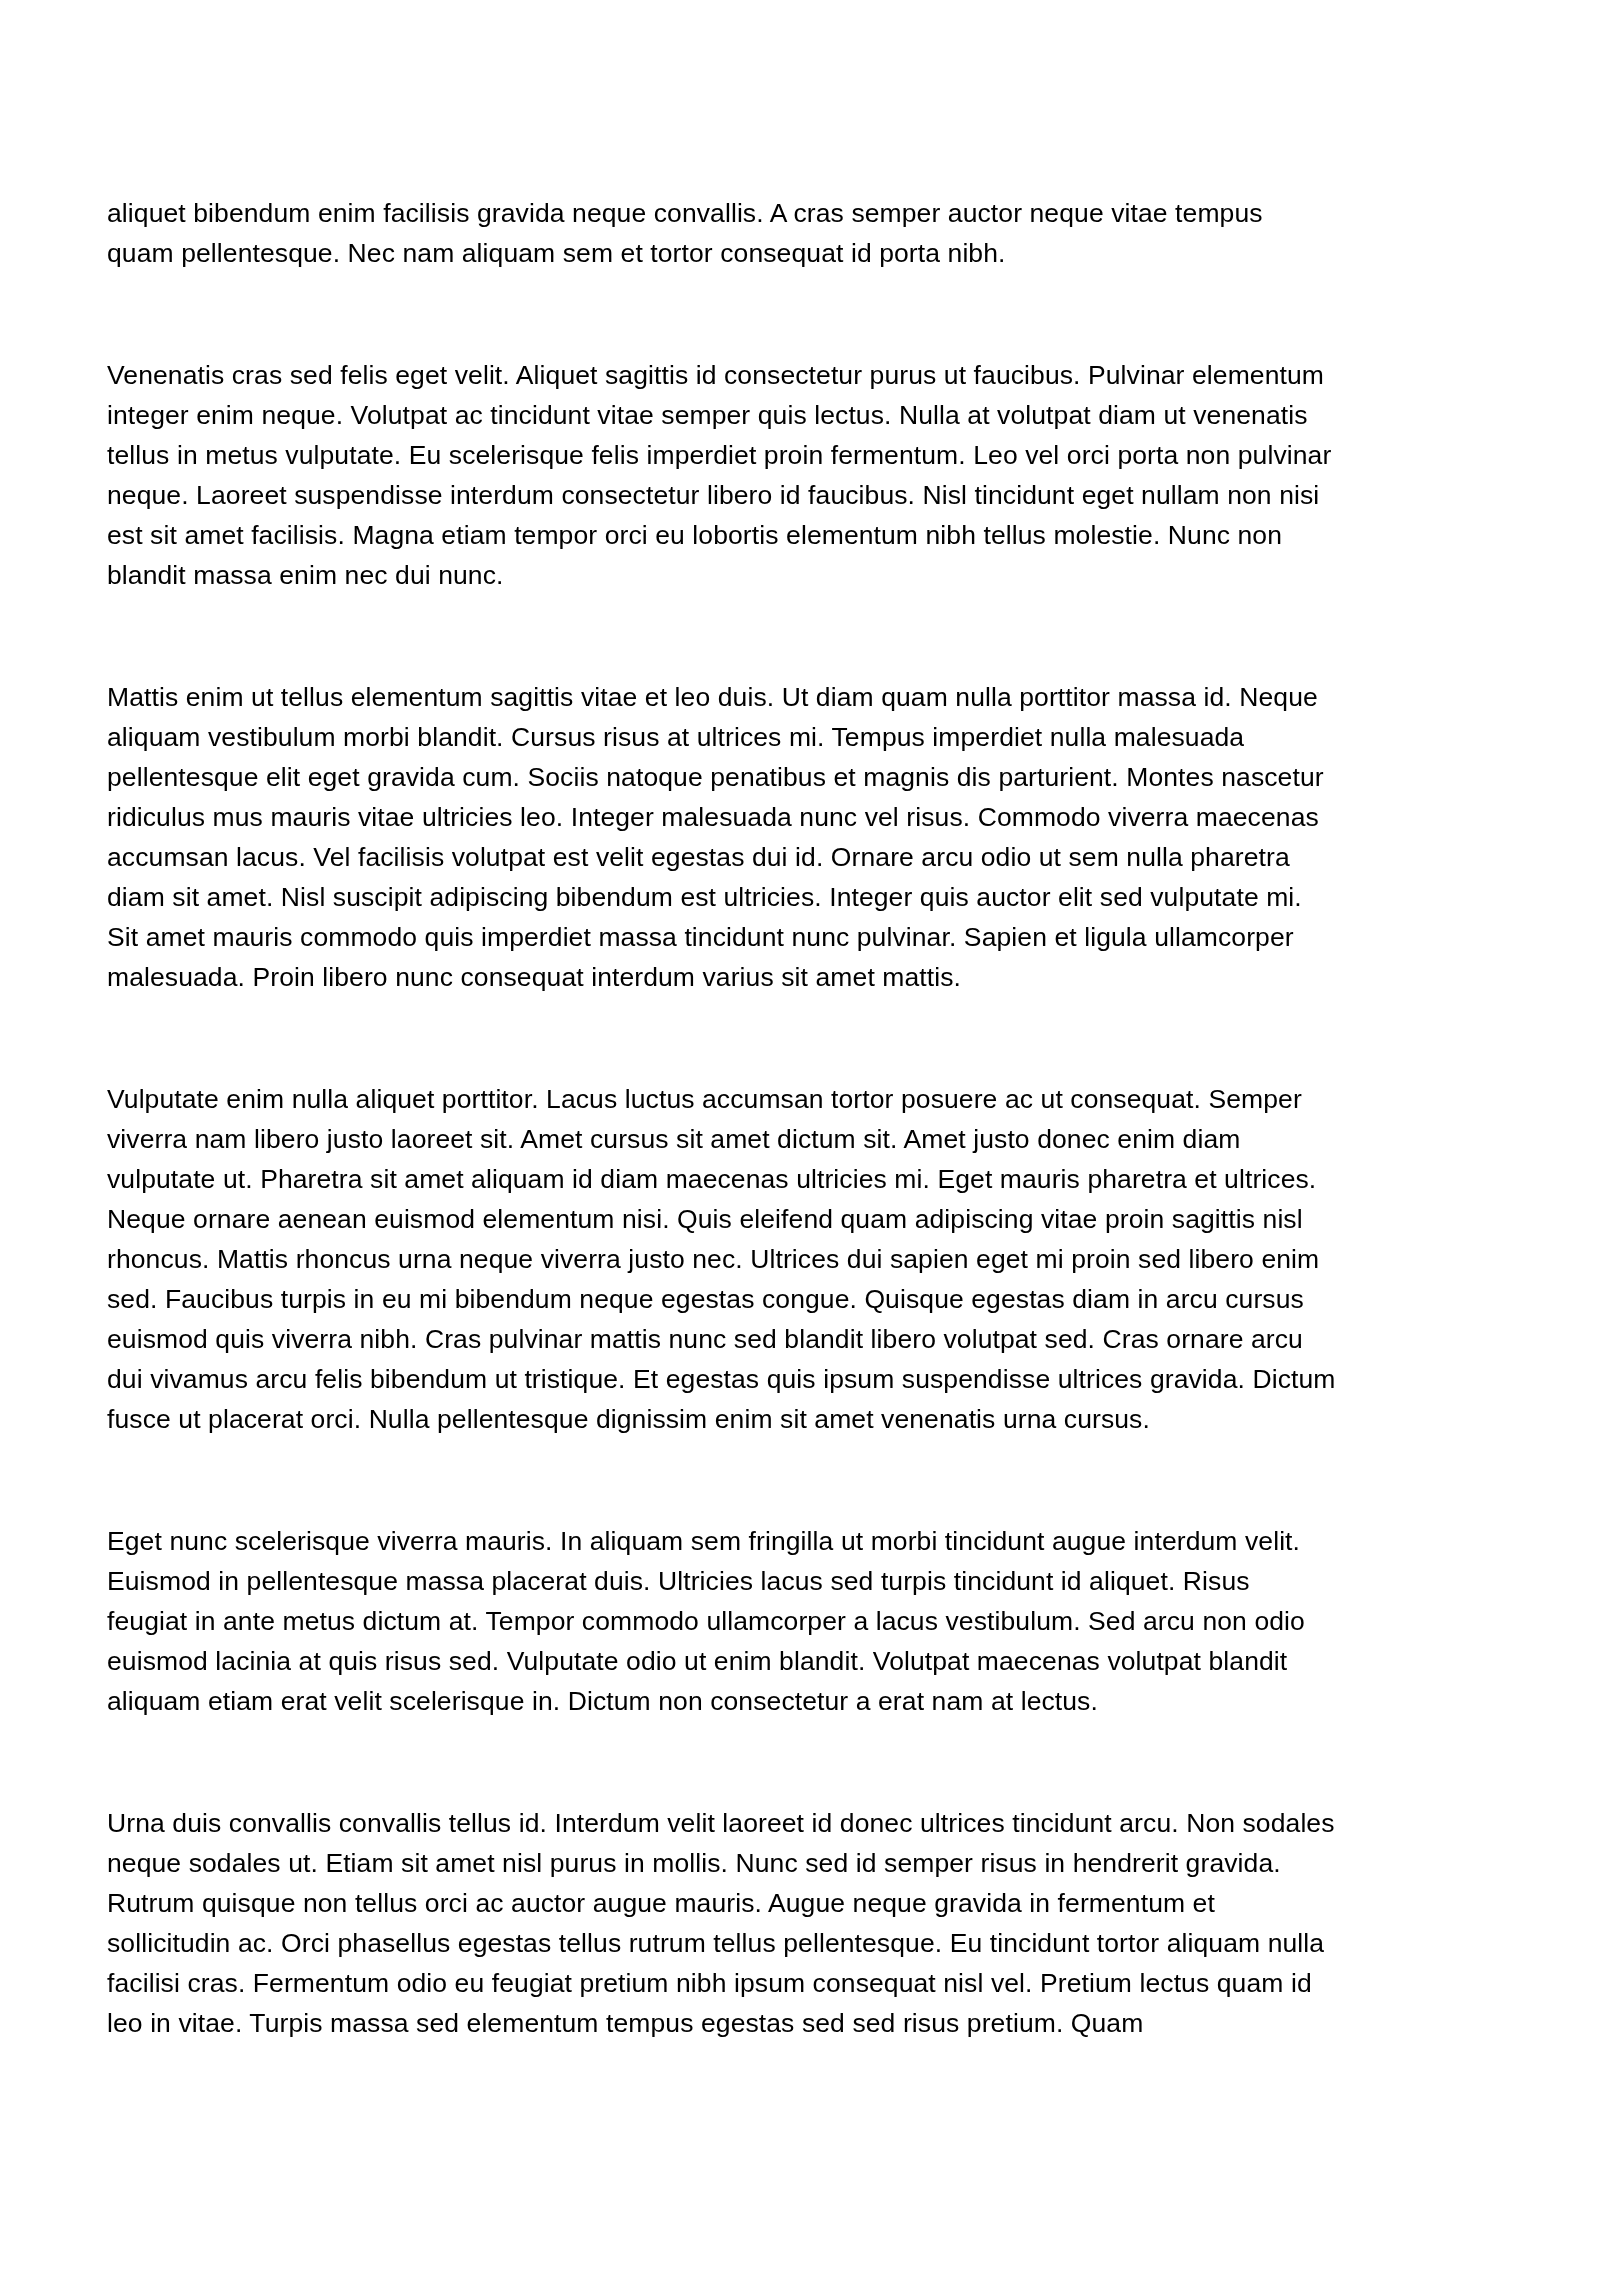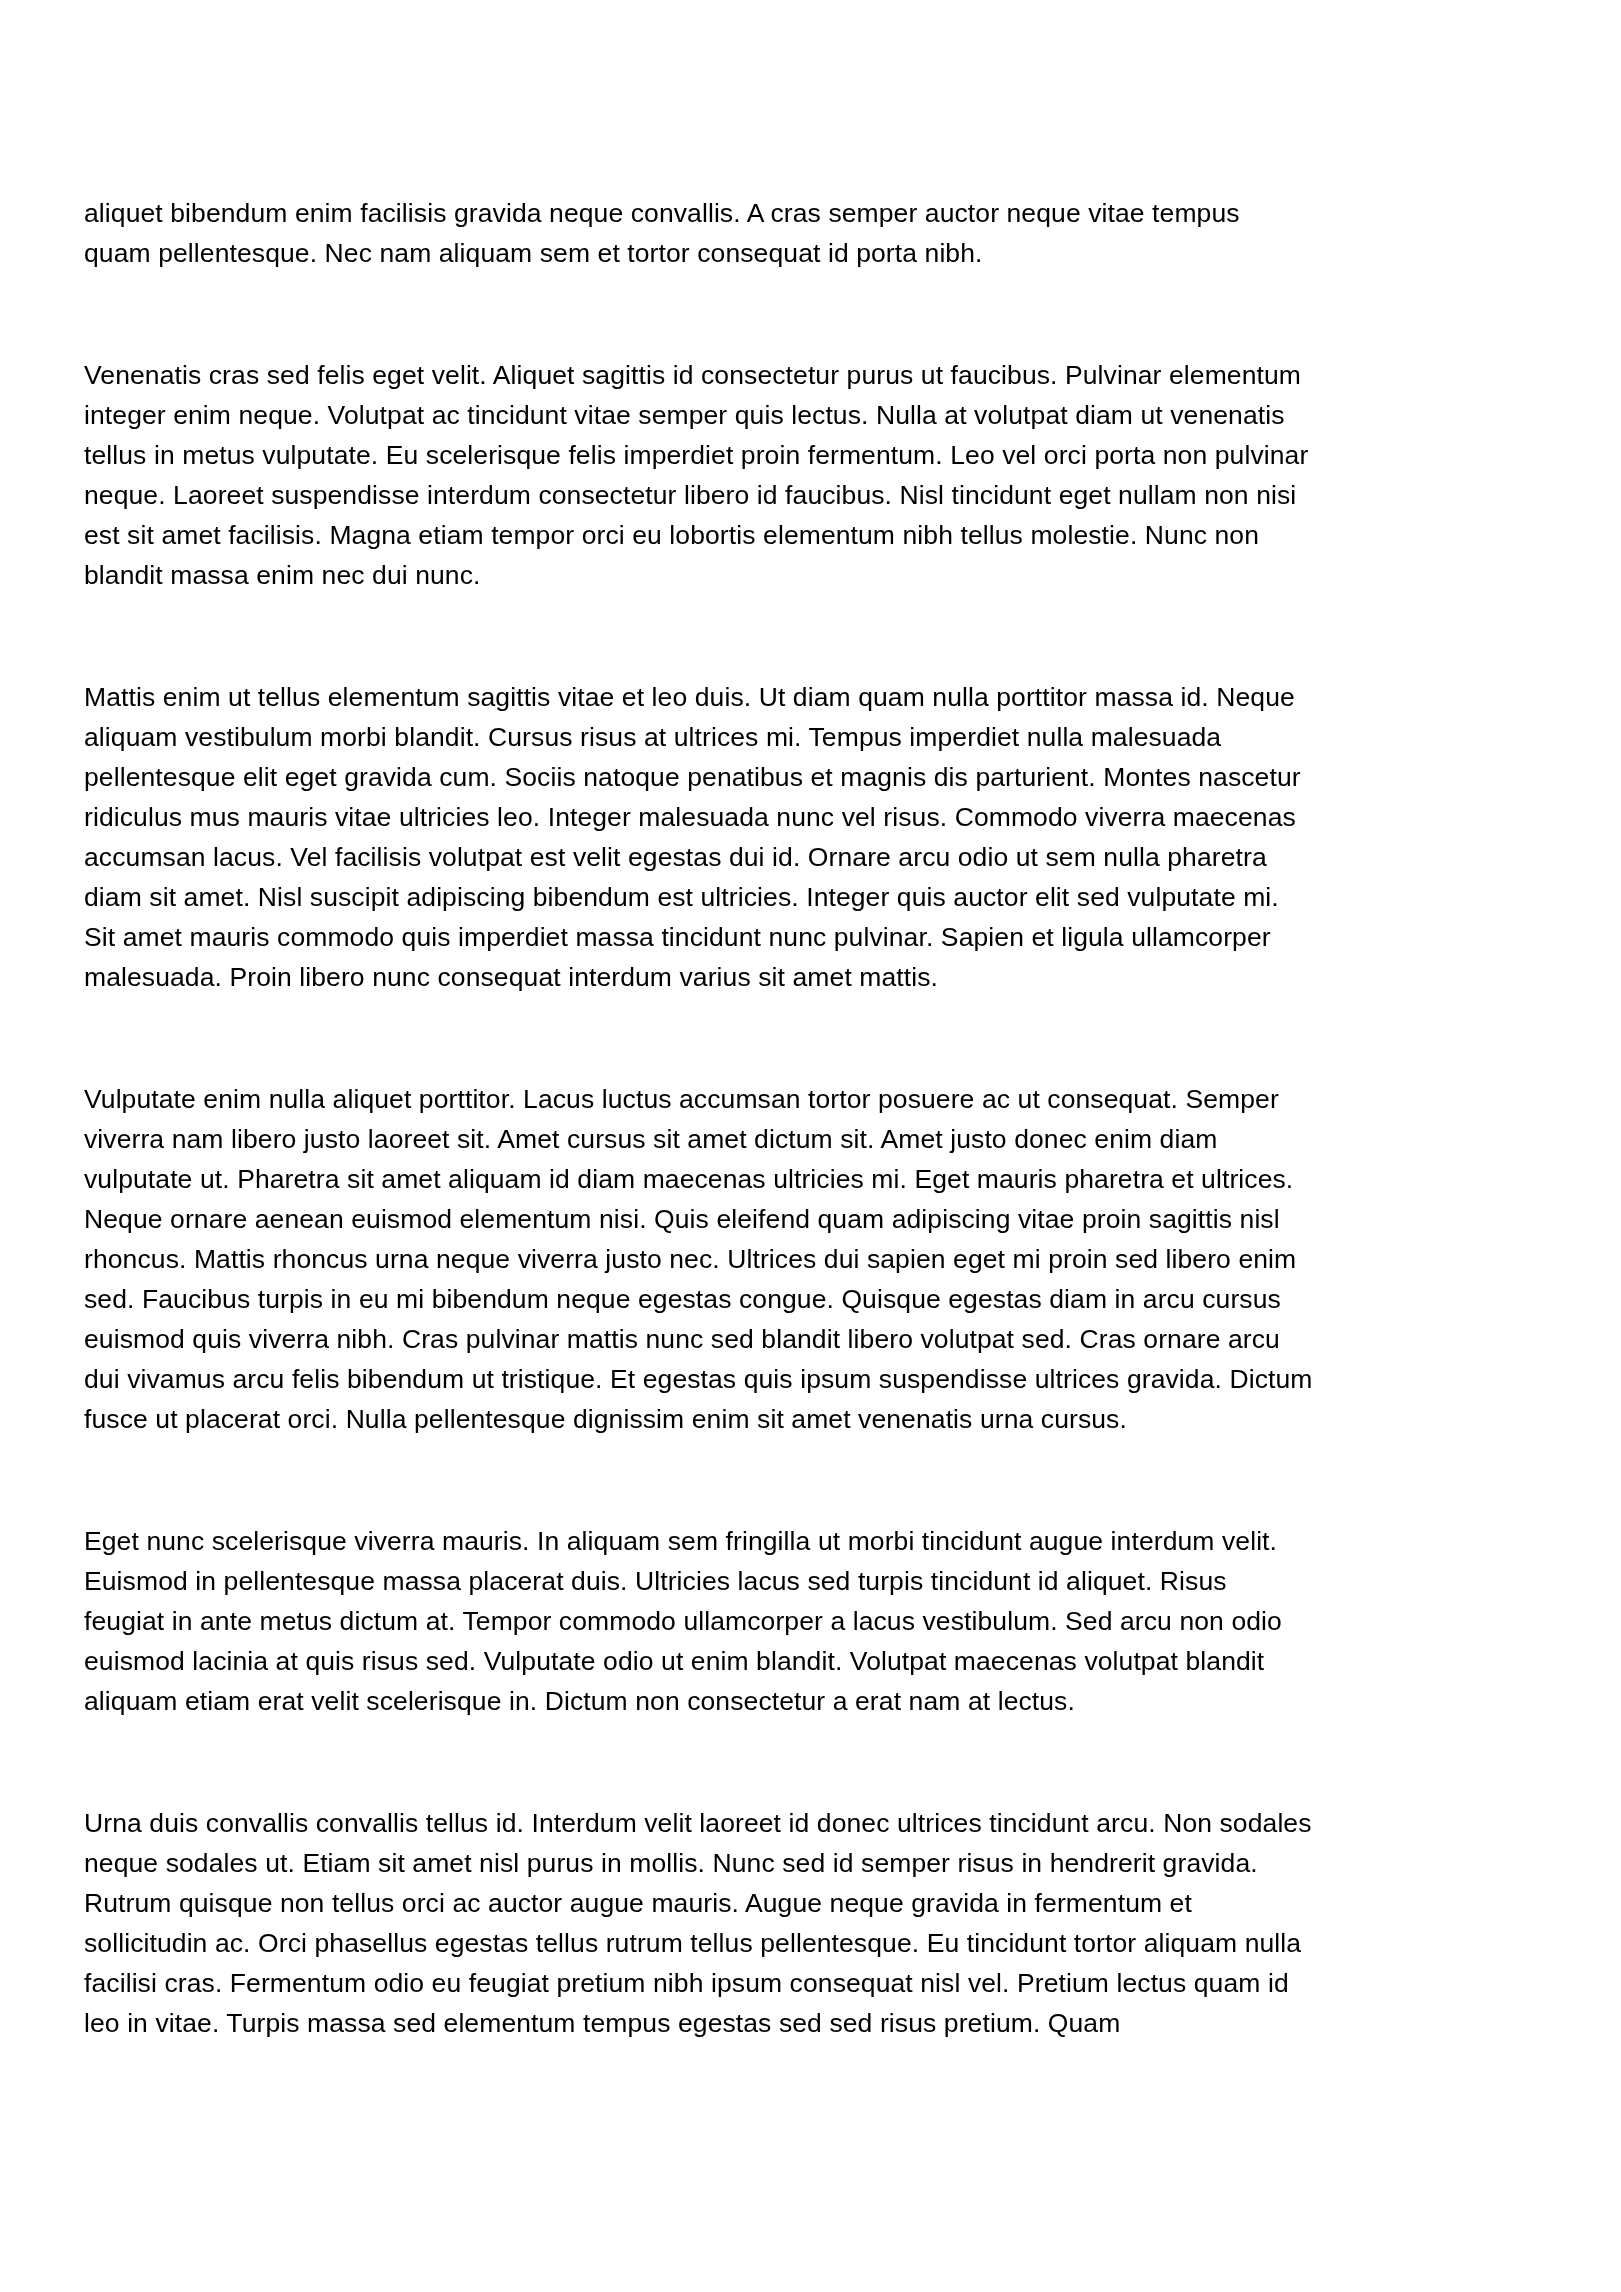--- a/index.html
+++ b/index.html
@@ -6,21 +6,21 @@
     margin: 0;
     padding: 0;
     background: #ffffff;
   }
   .page {
     position: relative;
     width: 1621px;
     height: 2293px;
     background: #ffffff;
     box-sizing: border-box;
-    padding: 193px 196px 0 84px;
+    padding: 193px 196px 0 107px;
     overflow: hidden;
   }
   .doc-body {
     width: 1229px;
     font-family: "Liberation Sans", sans-serif;
     font-size: 26.5px;
     line-height: 40px;
     color: #000000;
     text-align: left;
     letter-spacing: 0.1px;

